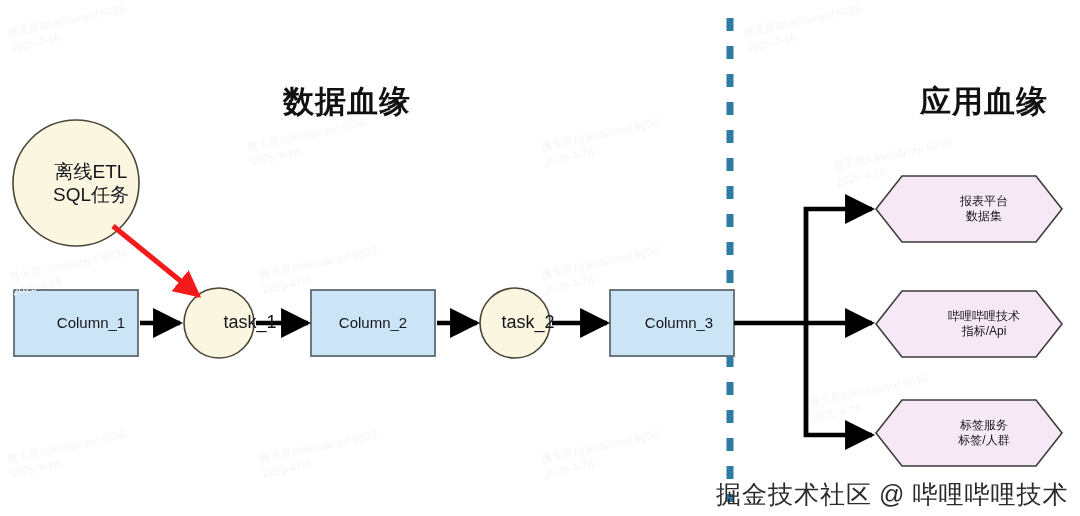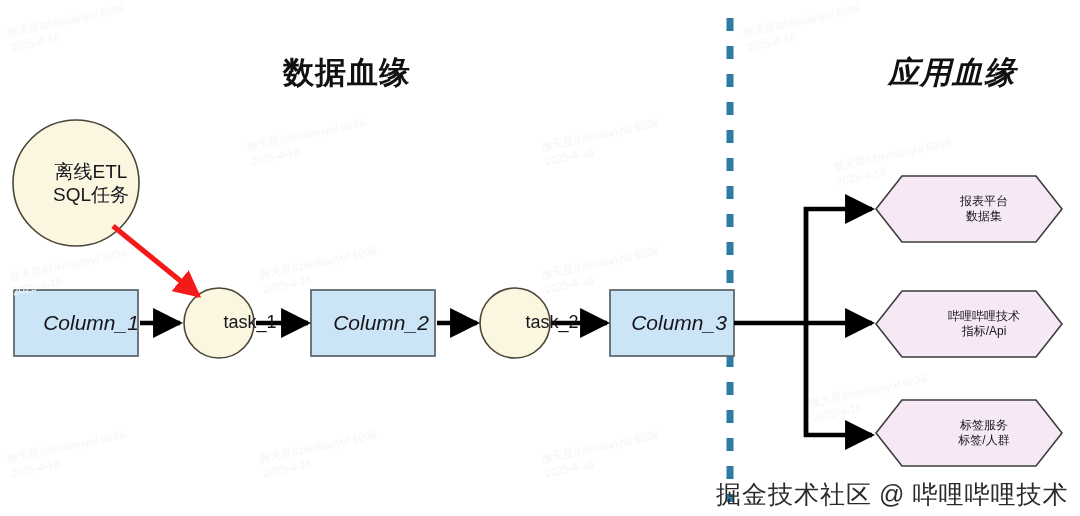--- a/index.html
+++ b/index.html
@@ -24,39 +24,40 @@
     width: 1080px;
     height: 516px;
   }
   .section-title {
     position: absolute;
     font-size: 31px;
     font-weight: bold;
     color: #111111;
     letter-spacing: 1px;
     white-space: nowrap;
+    margin-top: 29px;
   }
   #title-data { left: 283px; top: 52px; }
-  #title-app  { left: 888px; top: 52px; font-style: italic; }
+  #title-app  { left: 920px; top: 52px; }
 
   .node-label {
     position: absolute;
     display: flex;
     flex-direction: column;
     align-items: center;
     justify-content: center;
     text-align: center;
     color: #15151b;
     white-space: nowrap;
     pointer-events: none;
     padding-left: 15px;
   }
   .node-label .ln { display: block; line-height: 1.22; }
 
-  .lbl-col   { font-size: 21px; font-style: italic; }
+  .lbl-col   { font-size: 15px; }
   .lbl-task  { font-size: 18px; }
   .lbl-etl   { font-size: 19px; }
   .lbl-hex   { font-size: 12px; text-align: right; }
 
   .watermark {
     position: absolute;
     color: #f4f4f6;
     font-size: 11px;
     line-height: 1.35;
     transform: rotate(-12deg);
@@ -171,25 +172,25 @@
   </div>
 
   <div class="node-label lbl-col" style="left:14px; top:290px; width:124px; height:66px;">
     <span class="ln">Column_1</span>
   </div>
 
   <div class="node-label lbl-task" style="left:200px; top:288px; width:70px; height:70px;">
     <span class="ln">task_1</span>
   </div>
 
-  <div class="node-label lbl-col" style="left:304px; top:290px; width:124px; height:66px;">
+  <div class="node-label lbl-col" style="left:296px; top:290px; width:124px; height:66px;">
     <span class="ln">Column_2</span>
   </div>
 
-  <div class="node-label lbl-task" style="left:502px; top:288px; width:70px; height:70px;">
+  <div class="node-label lbl-task" style="left:478px; top:288px; width:70px; height:70px;">
     <span class="ln">task_2</span>
   </div>
 
   <div class="node-label lbl-col" style="left:610px; top:290px; width:108px; height:66px;">
     <span class="ln">Column_3</span>
   </div>
 
   <div class="node-label lbl-hex" style="left:876px; top:176px; width:186px; height:66px;">
     <span class="ln">报表平台</span>
     <span class="ln">数据集</span>

